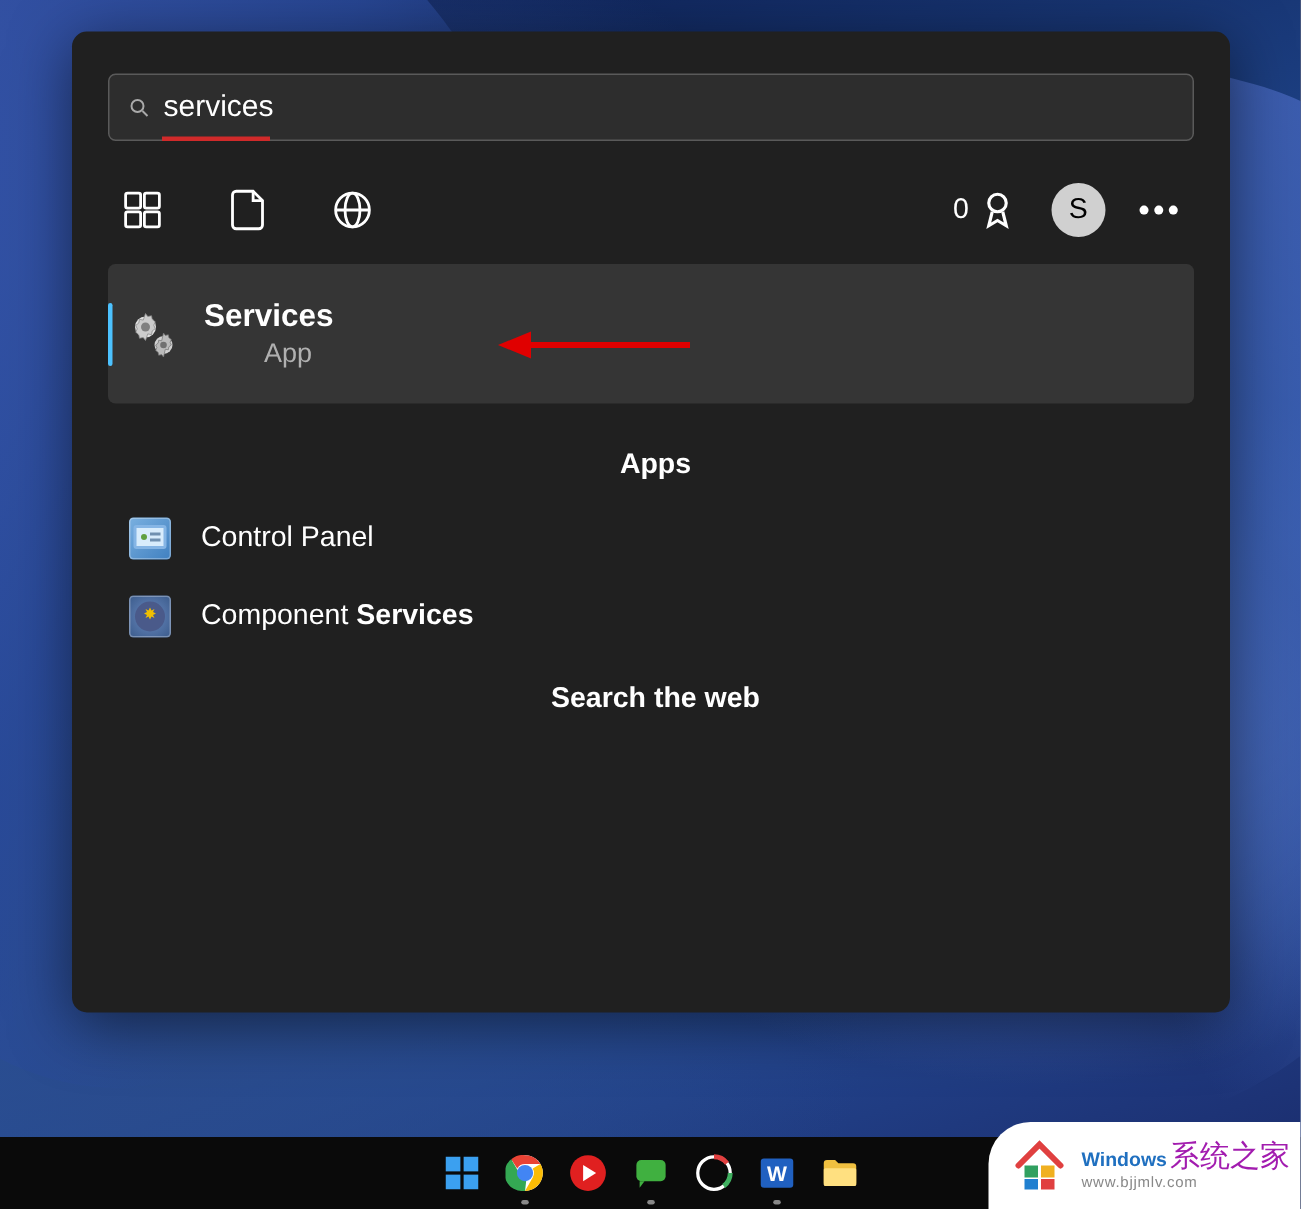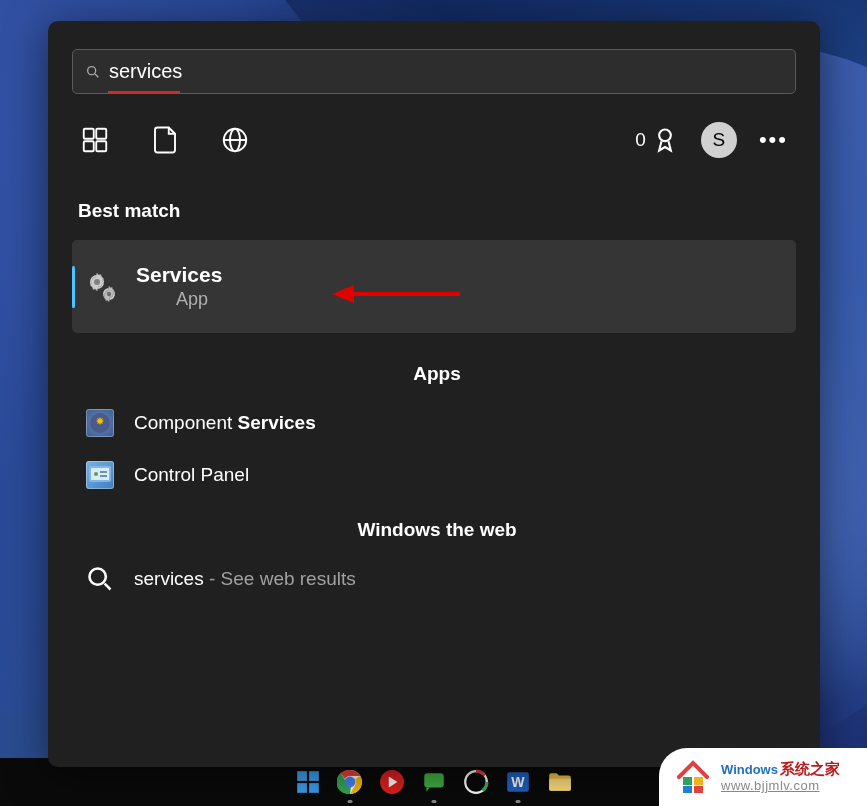--- a/index.html
+++ b/index.html
@@ -45,21 +45,21 @@
       background: linear-gradient(225deg, #5a7ada 0%, #3a5aaa 40%, transparent 65%);
       border-radius: 40% 60% 50% 30%;
       transform: rotate(15deg);
       opacity: 0.7;
     }
     .search-panel {
       position: absolute;
       left: 48px;
       top: 21px;
       width: 772px;
-      height: 746px;
+      height: 654px;
       background: #202020;
       border-radius: 10px;
       padding: 28px 24px 20px 24px;
       box-shadow: 0 8px 40px rgba(0,0,0,0.5);
       z-index: 10;
     }
     .search-box {
       width: 100%;
       height: 45px;
       background: #2d2d2d;
@@ -289,29 +289,28 @@
       display: flex;
       align-items: baseline;
       gap: 2px;
     }
     .watermark-text .cn .win {
       color: #2070c0;
       font-size: 13px;
       font-weight: 600;
     }
     .watermark-text .cn .sys {
-      color: #b91c1c;
-      font-size: 15px;
-      font-weight: 700;
+      color: #a21caf;
+      font-size: 20px;
+      font-weight: 400;
     }
     .watermark-text .url {
       color: #888;
-      font-size: 13px;
+      font-size: 10px;
       letter-spacing: 0.5px;
-      text-decoration: underline;
     }
     .mmc-icon {
       background: radial-gradient(circle at 50% 50%, #6a8ac0, #3a5a8a);
       box-shadow: inset 0 0 0 1px rgba(255,255,255,0.3);
     }
     .cp-icon {
       background: linear-gradient(135deg, #7ab0e0, #4080c0);
       box-shadow: inset 0 0 0 1px rgba(255,255,255,0.3);
     }
   </style>
@@ -356,21 +355,20 @@
           <path d="M9 13l-2 8 5-3 5 3-2-8"></path>
         </svg>
       </div>
       <div class="avatar">
         <span>S</span>
       </div>
       <div class="more-dots">•••</div>
     </div>
   </div>
 
-  <div class="section-header">Best match</div>
 
   <div class="best-match-item">
     <div class="best-match-pill"></div>
     <svg class="services-icon" viewBox="0 0 36 36">
       <circle cx="13" cy="13" r="7" fill="#e0e0e0"></circle>
       <path d="M13 4l1.5 2 2.5-.5.5 2.5 2 1.5-1 2.3 1 2.3-2 1.5-.5 2.5-2.5-.5L13 22l-1.5-2-2.5.5-.5-2.5-2-1.5 1-2.3-1-2.3 2-1.5.5-2.5 2.5.5z" fill="#ccc" stroke="#888" stroke-width="0.5"></path>
       <circle cx="13" cy="13" r="3" fill="#808080"></circle>
       <circle cx="25" cy="25" r="6" fill="#d0d0d0"></circle>
       <path d="M25 17l1.2 1.6 2-.4.4 2 1.6 1.2-.8 1.8.8 1.8-1.6 1.2-.4 2-2-.4L25 33l-1.2-1.6-2 .4-.4-2-1.6-1.2.8-1.8-.8-1.8 1.6-1.2.4-2 2 .4z" fill="#bbb" stroke="#777" stroke-width="0.5"></path>
       <circle cx="25" cy="25" r="2.2" fill="#707070"></circle>
@@ -381,57 +379,48 @@
     </div>
     <svg class="arrow-annotation" width="130" height="24" viewBox="0 0 130 24">
       <line x1="128" y1="12" x2="18" y2="12" stroke="#e00000" stroke-width="4"></line>
       <polygon points="0,12 22,3 22,21" fill="#e00000"></polygon>
     </svg>
   </div>
 
   <div class="section-header tight">Apps</div>
 
   <div class="result-item">
-    <div class="result-icon mmc-icon">
-      <svg viewBox="0 0 28 28" width="28" height="28">
-        <circle cx="14" cy="14" r="10" fill="#4a5a8a"></circle>
-        <path d="M14 8l1 2 2-1-1 2 2 1-2 1 1 2-2-1-1 2-1-2-2 1 1-2-2-1 2-1-1-2 2 1z" fill="#f0c000"></path>
-      </svg>
-    </div>
-    <div class="result-text">
-      <span>Component </span><span class="bold">Services</span>
-    </div>
-  </div>
-
-  <div class="result-item">
     <div class="result-icon cp-icon">
       <svg viewBox="0 0 28 28" width="28" height="28">
         <rect x="3" y="5" width="22" height="16" rx="2" fill="#85b5e5"></rect>
         <rect x="5" y="7" width="18" height="12" fill="#d8ecfc"></rect>
         <circle cx="10" cy="13" r="2" fill="#60a040"></circle>
         <rect x="14" y="10" width="7" height="2" fill="#7090b0"></rect>
         <rect x="14" y="14" width="7" height="2" fill="#7090b0"></rect>
       </svg>
     </div>
     <div class="result-text">
       <span>Control Panel</span><span class="bold"></span>
     </div>
   </div>
 
-  <div class="section-header tight">Windows the web</div>
-
   <div class="result-item">
-    <svg class="search-web-icon" viewBox="0 0 24 24" fill="none" stroke="#fff" stroke-width="2.2">
-      <circle cx="10" cy="10" r="7"></circle>
-      <line x1="16" y1="16" x2="21" y2="21"></line>
-    </svg>
+    <div class="result-icon mmc-icon">
+      <svg viewBox="0 0 28 28" width="28" height="28">
+        <circle cx="14" cy="14" r="10" fill="#4a5a8a"></circle>
+        <path d="M14 8l1 2 2-1-1 2 2 1-2 1 1 2-2-1-1 2-1-2-2 1 1-2-2-1 2-1-1-2 2 1z" fill="#f0c000"></path>
+      </svg>
+    </div>
     <div class="result-text">
-      <span>services</span><span class="dim"> - See web results</span>
-    </div>
-  </div>
+      <span>Component </span><span class="bold">Services</span>
+    </div>
+  </div>
+
+  <div class="section-header tight">Search the web</div>
+
 
 </div>
 
 <div class="taskbar">
   <div class="taskbar-icon">
     <svg viewBox="0 0 24 24" width="26" height="26">
       <rect x="2" y="2" width="9" height="9" fill="#3ba0f0"></rect>
       <rect x="13" y="2" width="9" height="9" fill="#3ba0f0"></rect>
       <rect x="2" y="13" width="9" height="9" fill="#3ba0f0"></rect>
       <rect x="13" y="13" width="9" height="9" fill="#3ba0f0"></rect>

